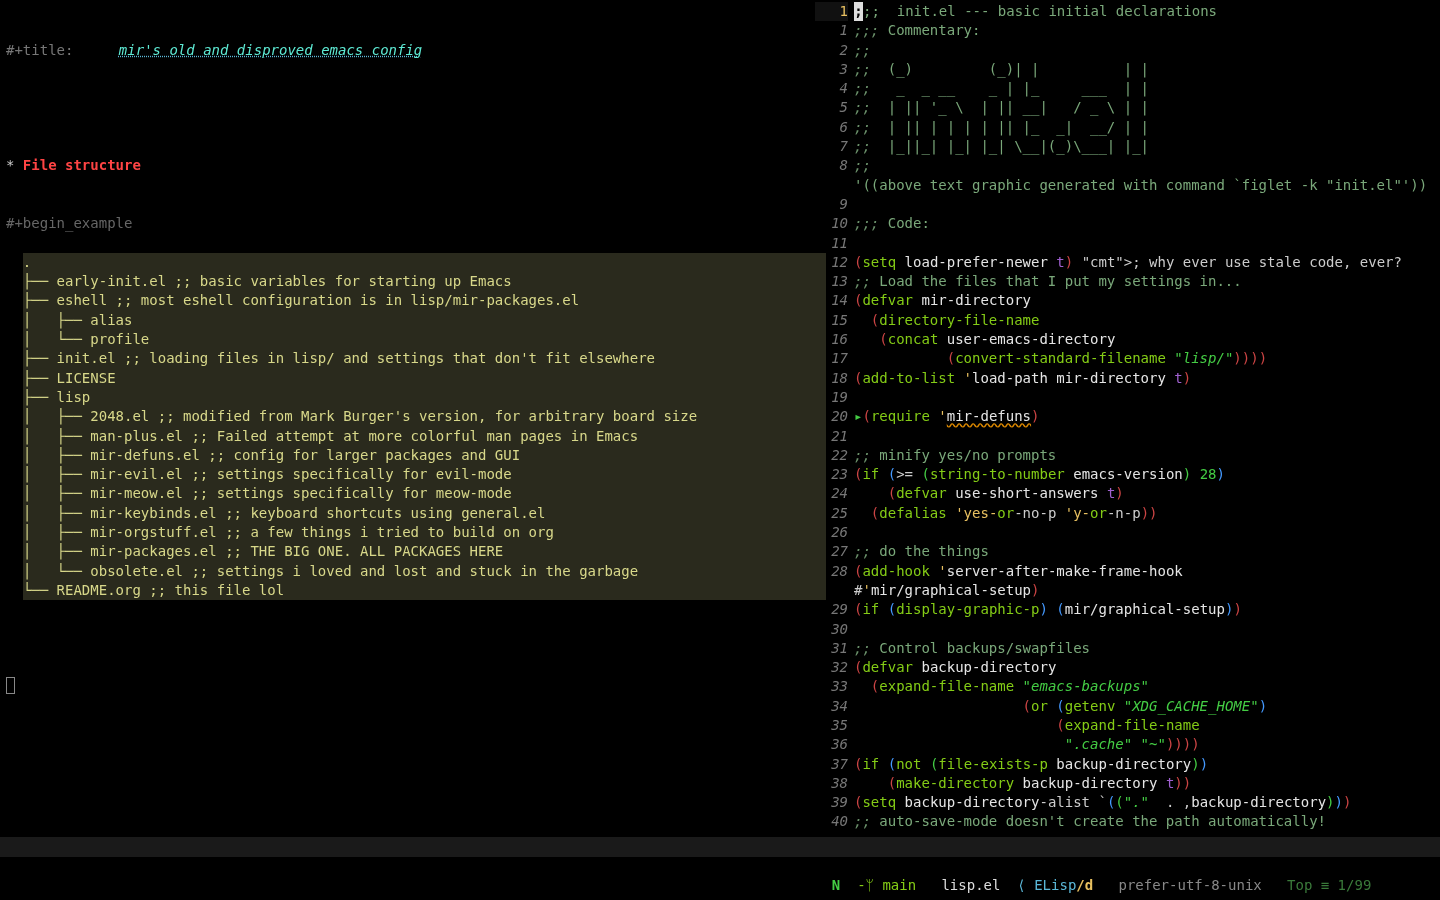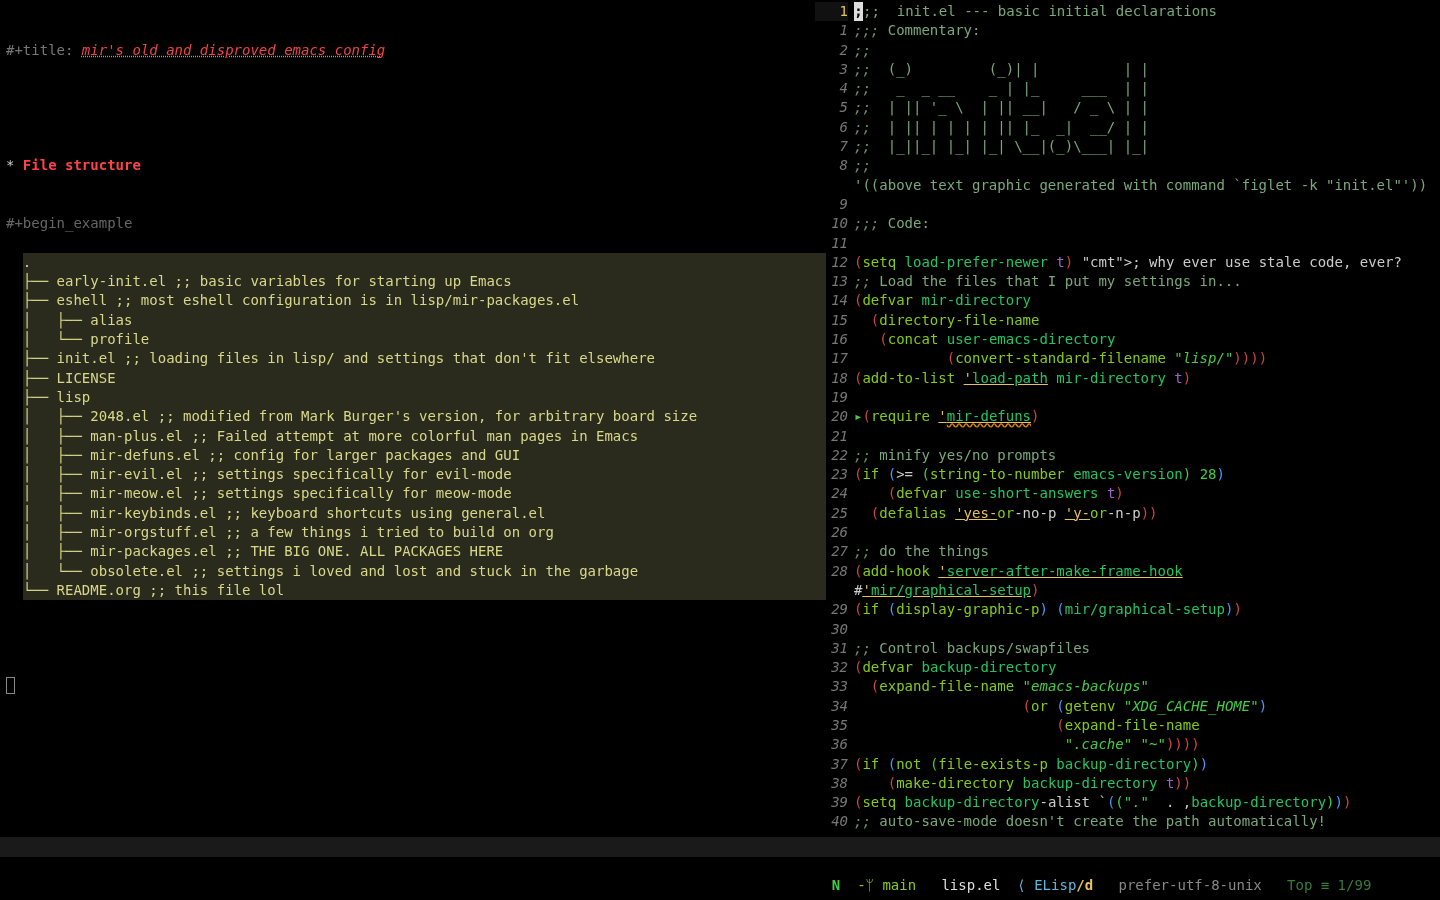--- a/index.html
+++ b/index.html
@@ -43,21 +43,21 @@
     position: absolute;
     left: 0;
     bottom: 23px;
     width: 100%;
     height: 20px;
     background: #000;
     color: #888;
     padding-left: 815px;
   }
   .title-key { color: #777; }
-  .title-val { color: #ef4444; font-style: italic; text-decoration: underline dotted #5bb8d8; }
+  .title-val { color: #5eead4; font-style: italic; text-decoration: underline dotted #5bb8d8; margin-left: 37px; }
   .h1 { color: #f44; font-weight: bold; }
   .star { color: #ccc; }
   .meta { color: #666; }
   .example-block {
     background: #2a2a1d;
     color: #d8d88a;
     display: inline-block;
     padding-right: 6px;
     min-width: 803px;
     white-space: pre;
@@ -75,25 +75,25 @@
     margin-right: 6px;
     font-style: italic;
   }
   .linenum.cur { color: #e8c060; background: #111; font-style: normal;}
   .cmt { color: #7aa87a; }
   .cmt-delim { color: #6a906a; font-style: italic; }
   .paren1 { color: #c44; }
   .paren2 { color: #49f; }
   .paren3 { color: #4c4; }
   .kw { color: #84cc16; }
-  .var { color: #22c55e; }
+  .var { color: #e5e5e5; }
   .const { color: #a060d0; }
   .str { color: #4c4; font-style: italic; }
   .num { color: #4c4; }
-  .fn { color: #e8c060; text-decoration: underline; }
+  .fn { color: #e8c060; }
   .warn { text-decoration: underline wavy #d80; }
   .gutter-mark { color: #4c4; font-weight: bold;}
   .rcursor { background: #ddd; color: #000; font-weight: bold; display: inline-block; width: 9px; text-align: center;}
   #modeline2 .evil { color: #4c4; font-weight: bold; }
   #modeline2 .branch { color: #84cc16; }
   #modeline2 .bufname { color: #ddd; }
   #modeline2 .sep { color: #5bb8d8; }
   #modeline2 .mode { color: #5bb8d8; }
   #modeline2 .mod { color: #e8c060; font-weight: bold;}
   #modeline2 .enc { color: #888; }

